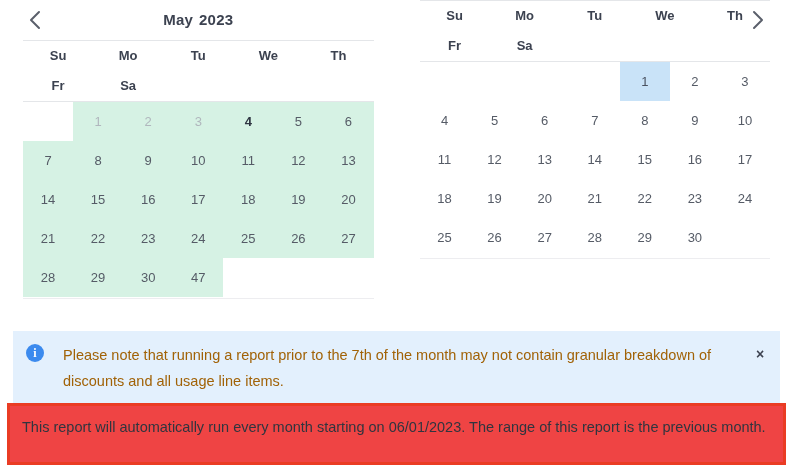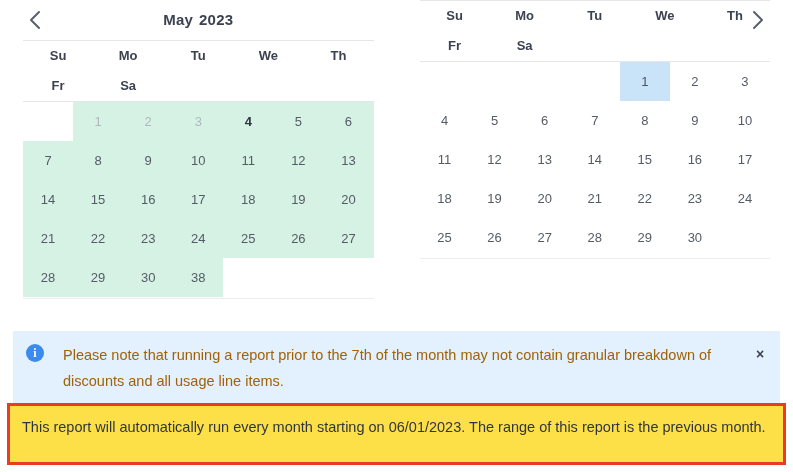--- a/index.html
+++ b/index.html
@@ -82,21 +82,21 @@
     flex: 0 0 auto; width: 16px; height: 16px; margin-top: 4px;
     display: flex; align-items: center; justify-content: center;
     font-size: 14px; color: #3c4250; cursor: pointer; font-weight: bold;
   }
 
   
   .note {
     position: absolute; left: 7px; top: 403px;
     width: 779px; height: 62px;
     border: 3px solid #ea3c24;
-    background: #fde047;
+    background: #ef4444;
     padding: 8px 12px;
   }
   .note-text {
     font-size: 14.5px; line-height: 26px; color: #30353f;
   }
 </style>
 </head>
 <body>
 
 <div id="root">
@@ -153,21 +153,21 @@
           <div class="day in-range">21</div>
           <div class="day in-range">22</div>
           <div class="day in-range">23</div>
           <div class="day in-range">24</div>
           <div class="day in-range">25</div>
           <div class="day in-range">26</div>
           <div class="day in-range">27</div>
           <div class="day in-range">28</div>
           <div class="day in-range">29</div>
           <div class="day in-range">30</div>
-          <div class="day in-range">38</div>
+          <div class="day in-range">47</div>
           <div class="day empty"></div>
           <div class="day empty"></div>
           <div class="day empty"></div>
         </div>
       <div class="month-underline"></div>
     </div>
 
     <div class="month">
       <div class="weekdays">
           <div>Su</div>

